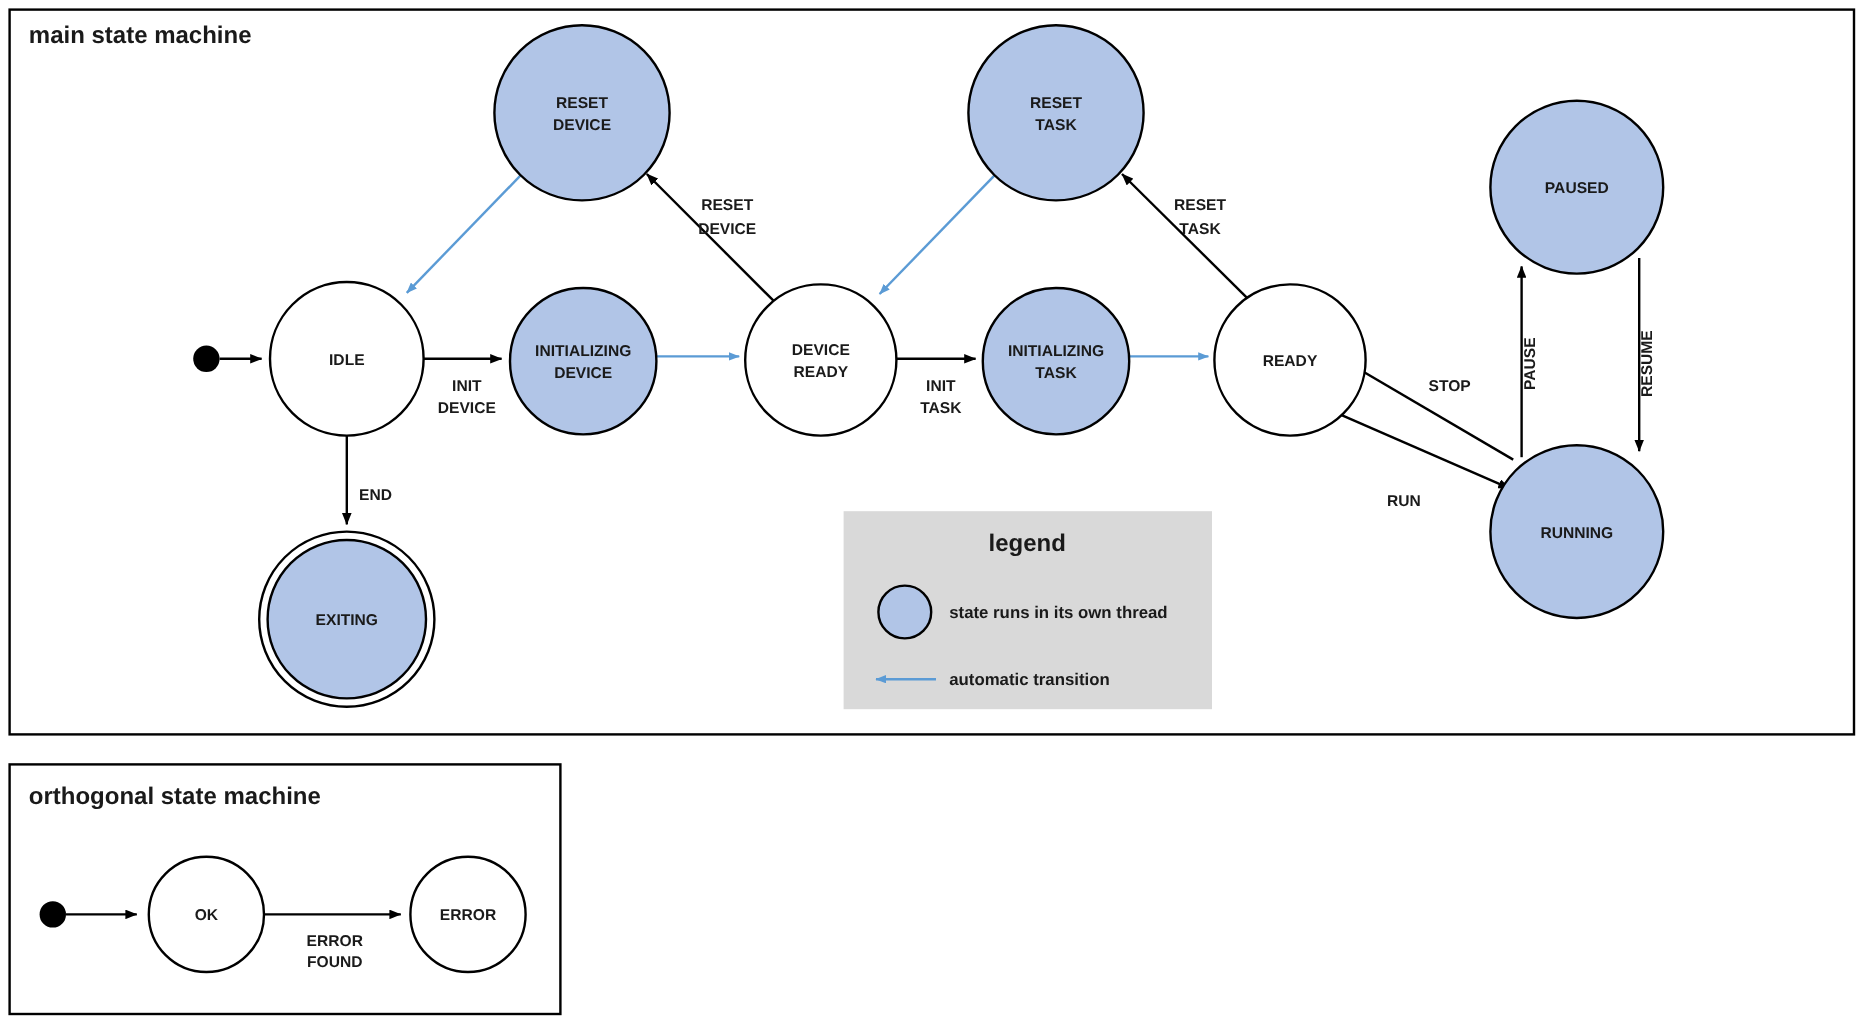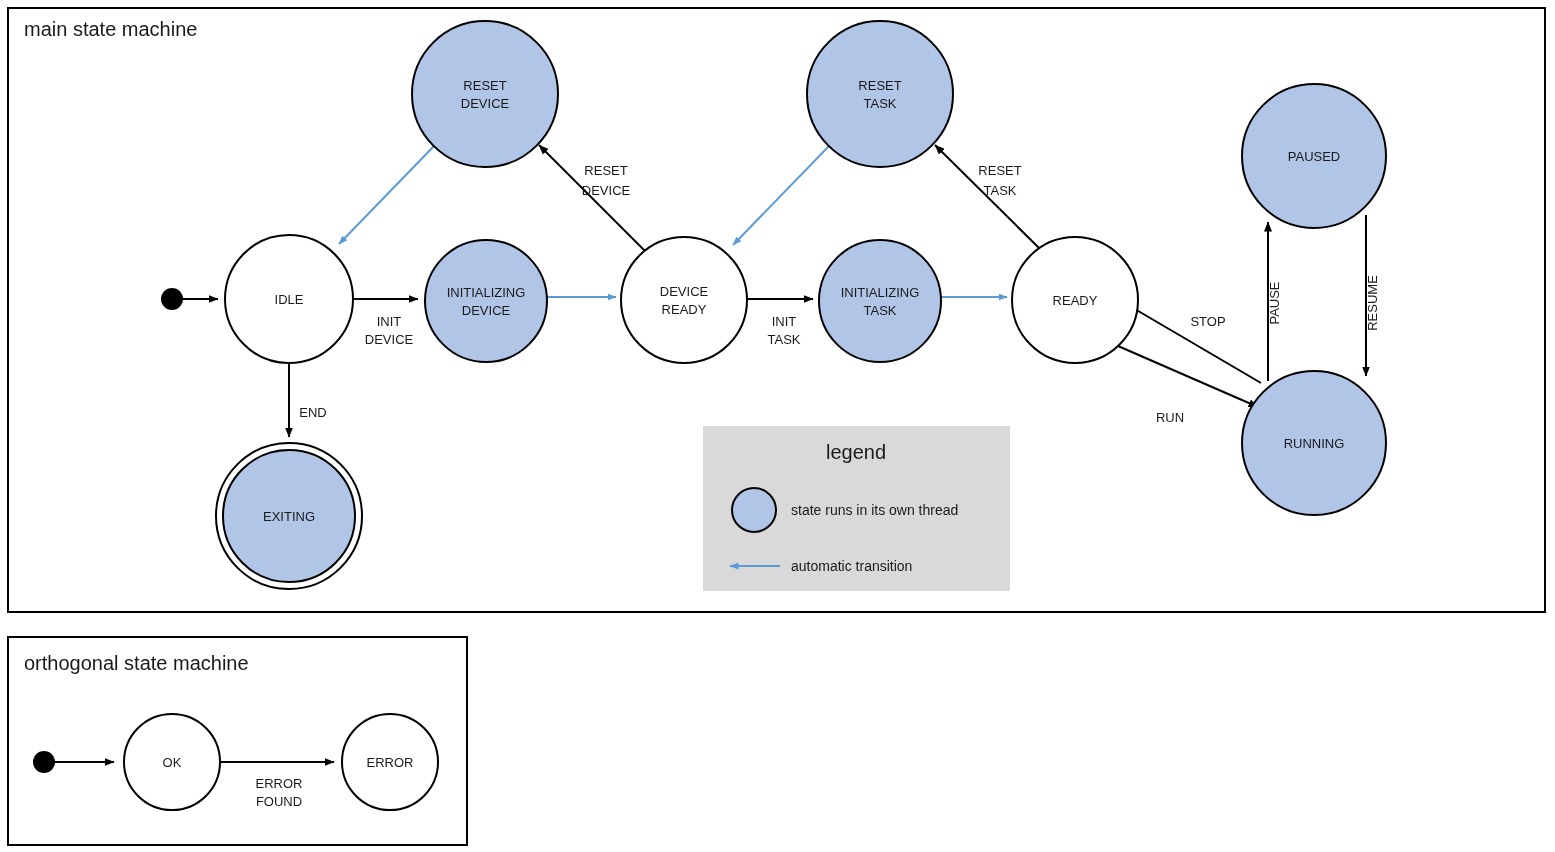--- a/index.html
+++ b/index.html
@@ -1,17 +1,17 @@
 <!DOCTYPE html>
 <html><head>
 <meta charset="utf-8">
 <style>
   html,body{margin:0;padding:0;background:#ffffff;}
   body{width:1555px;height:852px;font-family:"Liberation Sans",sans-serif;overflow:hidden;}
-  #root{position:relative;width:1438px;height:852px;}
+  #root{position:relative;width:1438px;height:852px;font-weight:bold;}
   svg{position:absolute;left:0;top:0;}
   .frame-title{font-size:20px;fill:#1a1a1a;font-family:"Liberation Sans",sans-serif;}
   .state-label{font-size:13px;fill:#1a1a1a;text-anchor:middle;font-family:"Liberation Sans",sans-serif;}
   .edge-label{font-size:13px;fill:#1a1a1a;text-anchor:middle;font-family:"Liberation Sans",sans-serif;}
   .legend-title{font-size:20px;fill:#1a1a1a;text-anchor:middle;font-family:"Liberation Sans",sans-serif;}
   .legend-text{font-size:14px;fill:#1a1a1a;font-family:"Liberation Sans",sans-serif;}
 </style>
 </head>
 <body>
 

